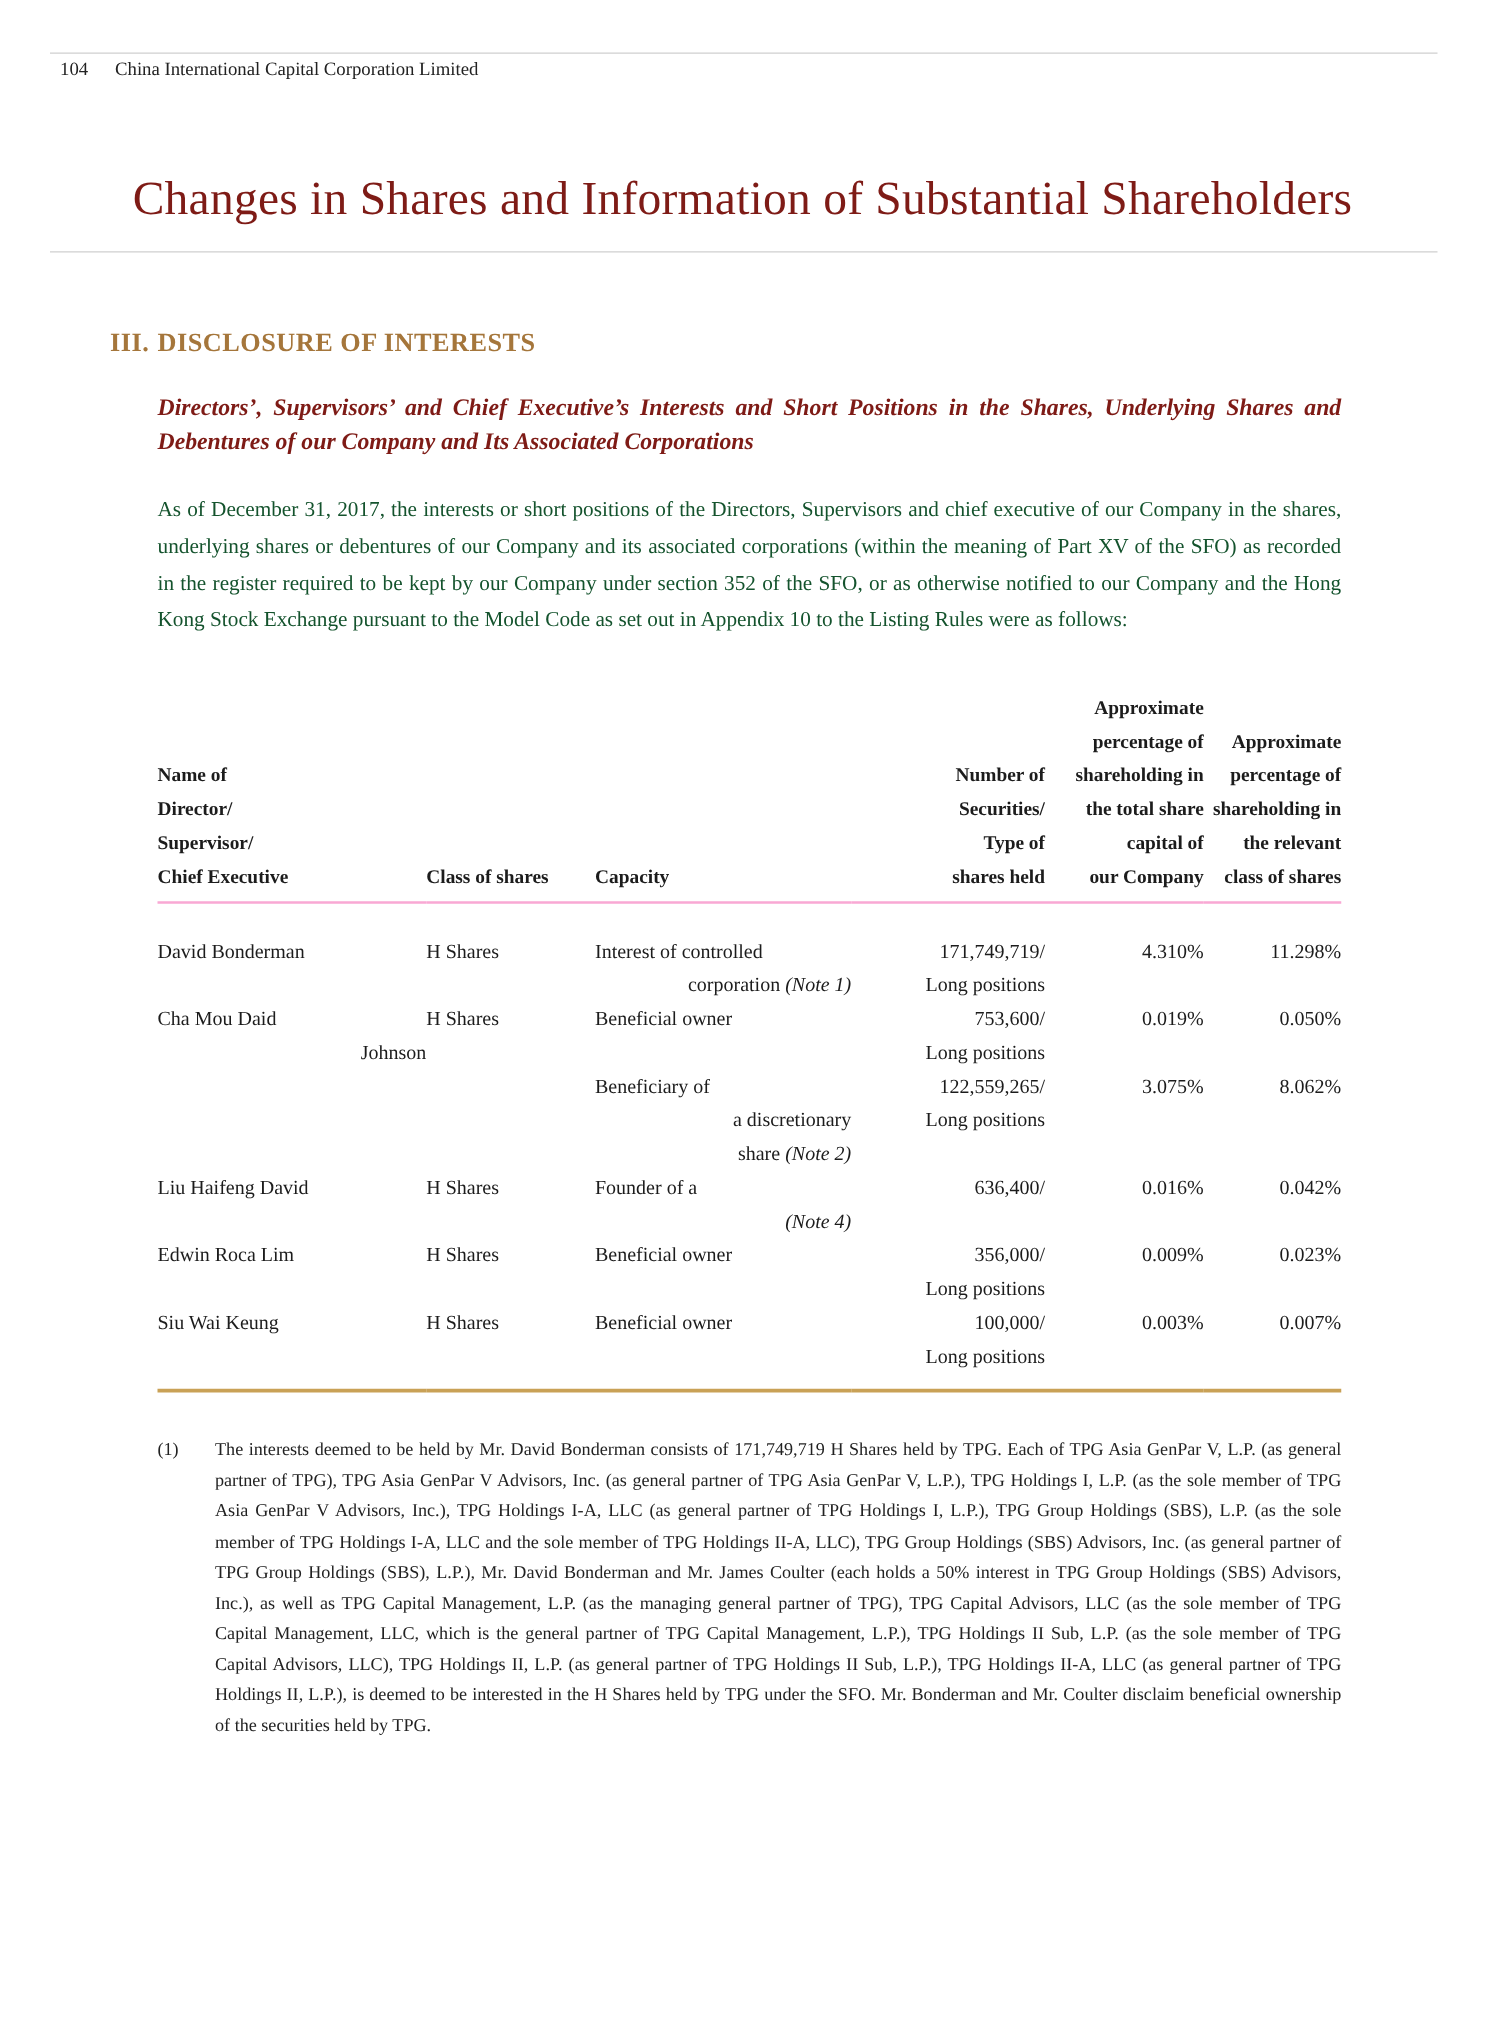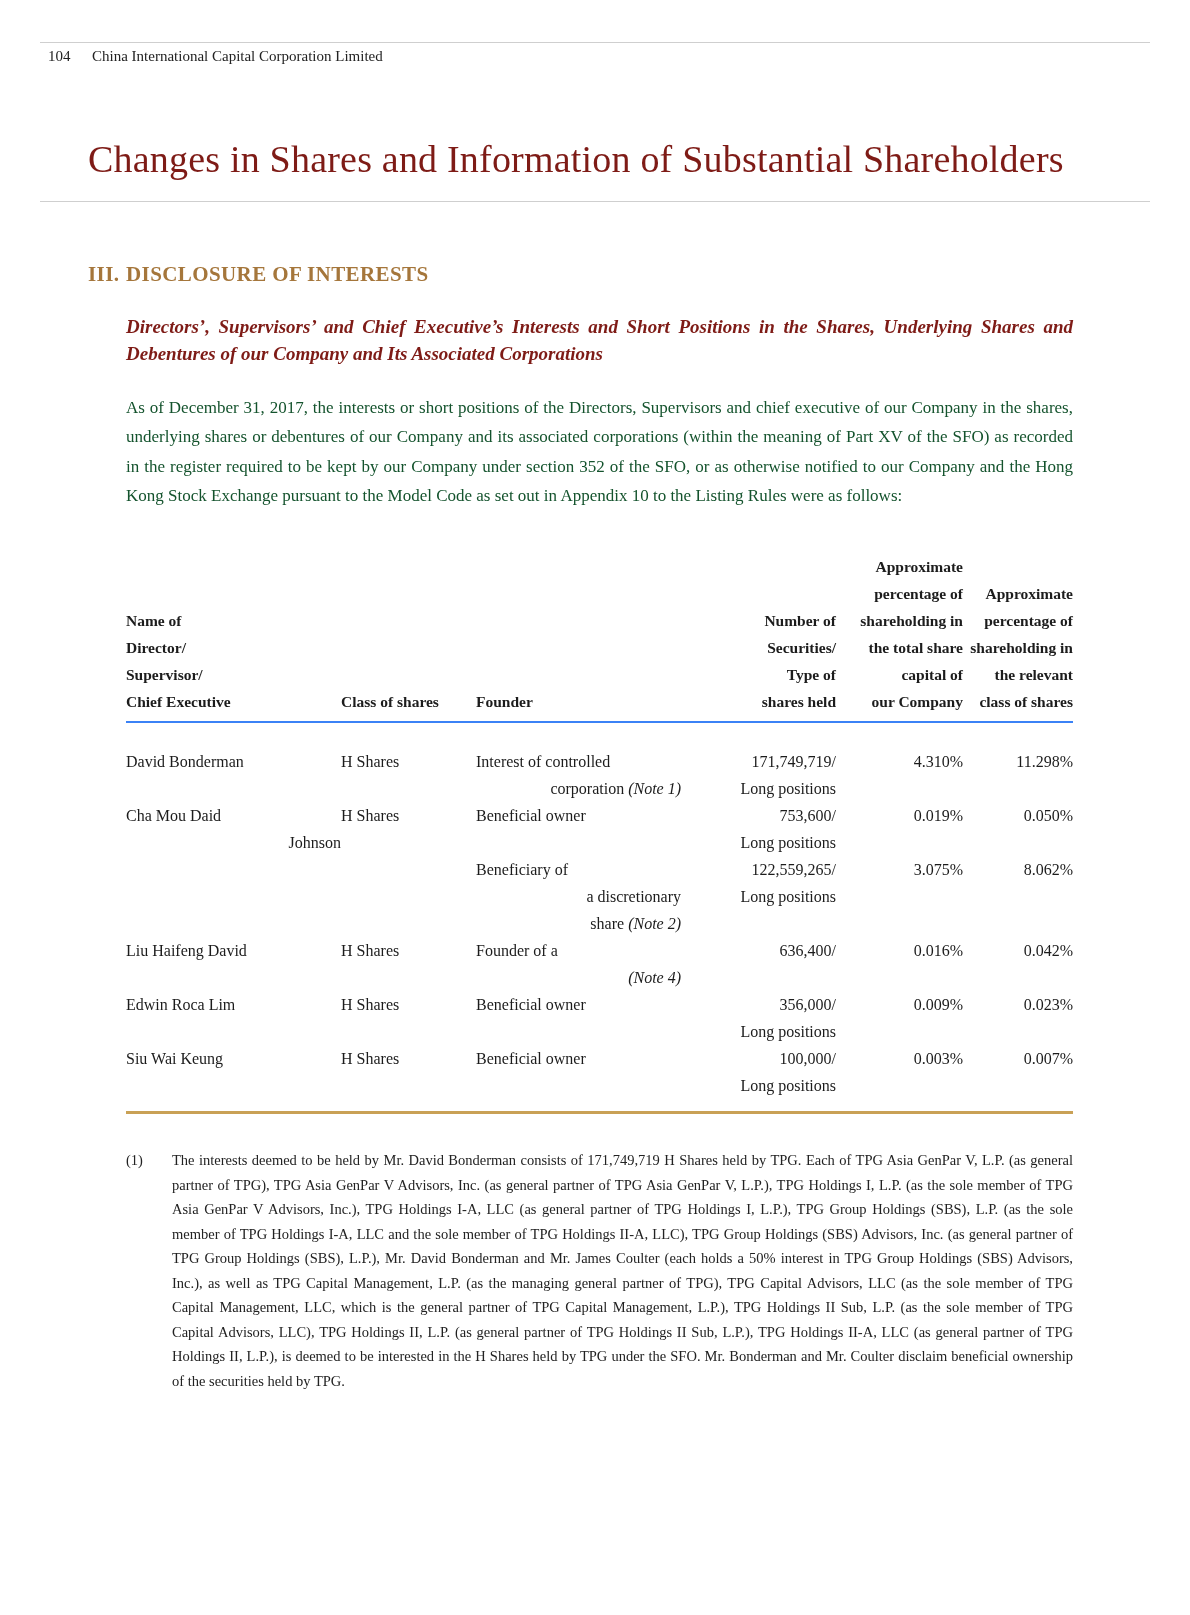--- a/index.html
+++ b/index.html
@@ -15,20 +15,21 @@
   .rule-top { margin-top: 42px; }
 
   .runhead { margin: 5px 40px 0 48px; font-size: 15px; color: #222; }
   .runhead .pagenum { display: inline-block; width: 44px; }
 
   .doc-title {
     margin: 72px 90px 0 88px;
     font-size: 38px; font-weight: normal;
     color: #7e1b16; letter-spacing: 0.2px;
     line-height: 1.2;
+    text-align: center;
   }
   .rule-under-title { margin-top: 18px; }
 
   .section { margin: 60px 117px 0 88px; }
   .sec-head { display: flex; color: #a5763b; font-size: 21px; font-weight: bold; letter-spacing: 0.4px; }
   .sec-head .numeral { width: 38px; flex: 0 0 38px; }
 
   .sec-body { margin-left: 38px; }
 
   .subheading {
@@ -49,21 +50,21 @@
     border-collapse: collapse;
     font-size: 16px;
     border-bottom: 3px solid #c9a156;
   }
   .itable th, .itable td {
     padding: 0; vertical-align: bottom;
     line-height: 27px; font-weight: normal; text-align: left;
   }
   .itable thead th {
     font-weight: bold; font-size: 15.5px;
-    border-bottom: 2px solid #3b82f6;
+    border-bottom: 2px solid #f9a8d4;
     padding-bottom: 6px;
   }
   .itable .r { text-align: right; }
   .itable .ind { padding-left: 16px; text-align: right; }
   .itable tr.sp td { height: 26px; line-height: 26px; border: none; }
   .itable tr.sp2 td { height: 14px; line-height: 14px; border: none; }
   .itable em, .notes em { font-style: italic; }
 
   .notes-label { margin-top: 36px; font-size: 15px; font-style: italic; color: #222; }
   .note-item { margin-top: 34px; display: flex; font-size: 14.5px; line-height: 24.5px; color: #222; }
@@ -110,21 +111,21 @@
           <th>
             <div>Name of</div>
             <div>Director/</div>
             <div>Supervisor/</div>
             <div>Chief Executive</div>
           </th>
           <th>
             <div>Class of shares</div>
           </th>
           <th>
-            <div>Founder</div>
+            <div>Capacity</div>
           </th>
           <th class="r">
             <div>Number of</div>
             <div>Securities/</div>
             <div>Type of</div>
             <div>shares held</div>
           </th>
           <th class="r">
             <div>Approximate</div>
             <div>percentage of</div>

